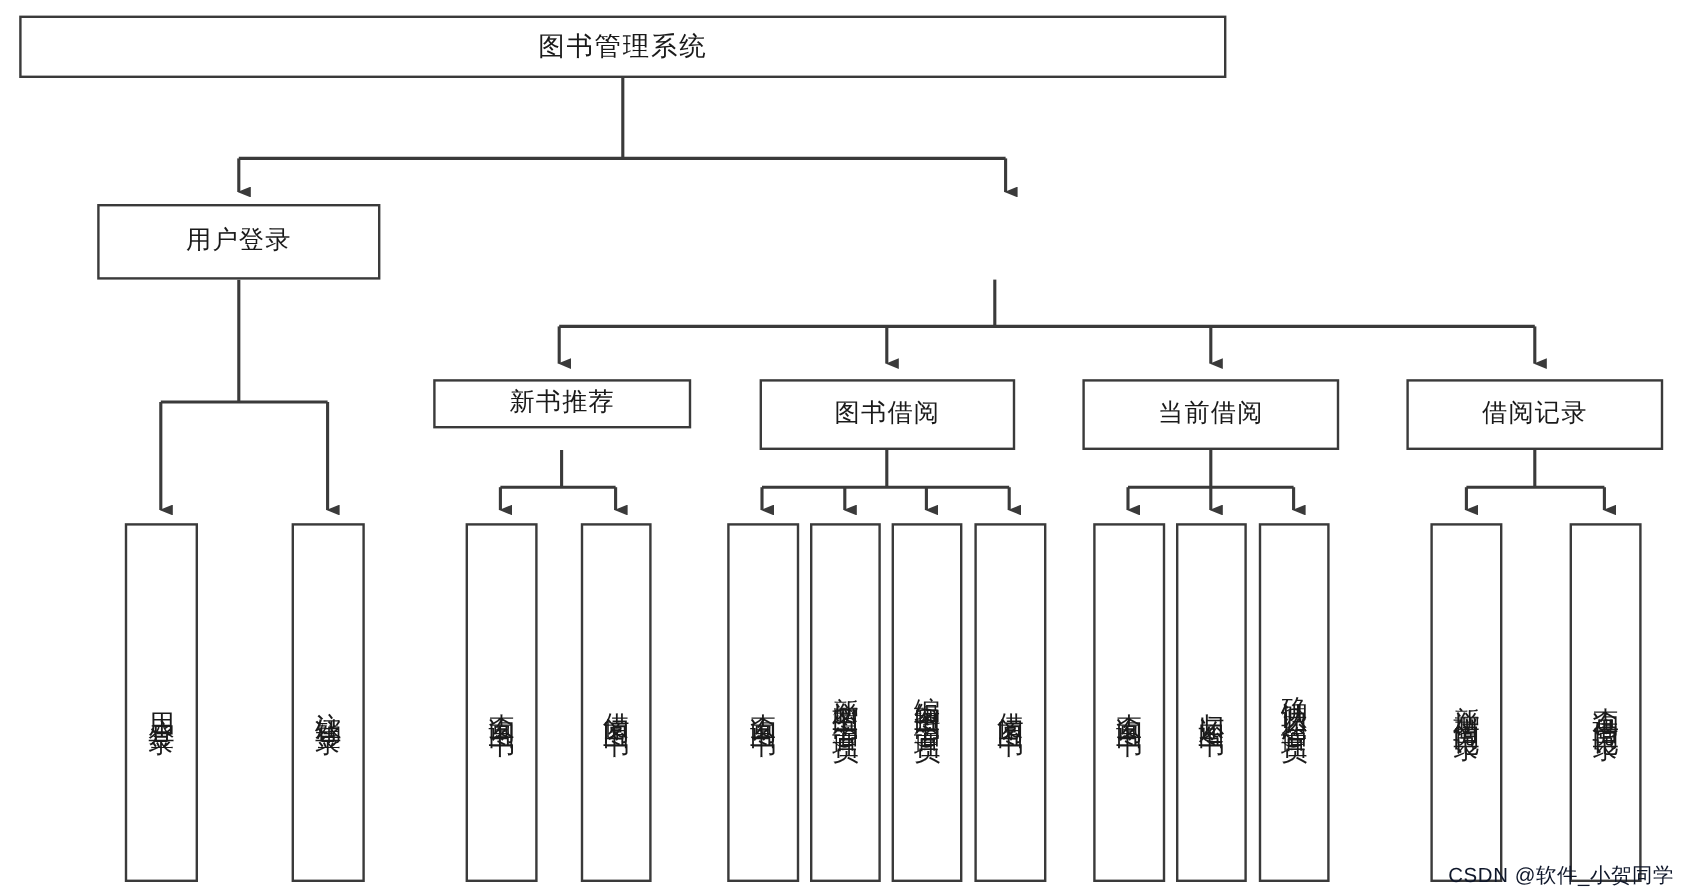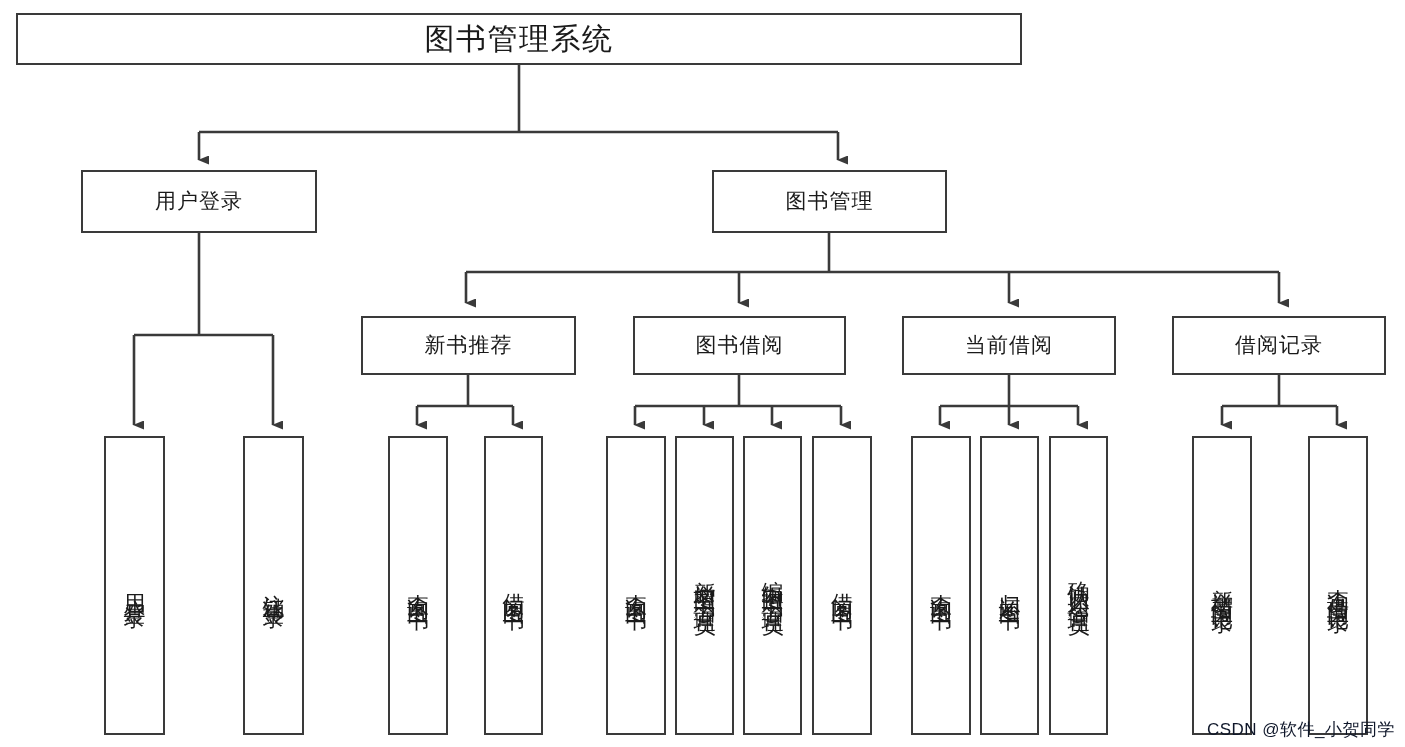--- a/index.html
+++ b/index.html
@@ -42,21 +42,21 @@
     text-align: center;
     line-height: 1.18;
     white-space: nowrap;
   }
   
   .node.horiz .lbl {
     font-size: 21px;
     letter-spacing: 1px;
   }
   .node.root .lbl {
-    font-size: 30px;
+    font-size: 22px;
     letter-spacing: 1.5px;
   }
   
   .node.vert {
     align-items: center;
     justify-content: center;
     padding: 4px 0;
   }
   .node.vert .lbl {
     writing-mode: vertical-rl;
@@ -132,25 +132,22 @@
     </g>
   </svg>
 
   <div class="node horiz root" style="left:16px; top:13px; width:1006px; height:52px;">
     <span class="lbl">图书管理系统</span>
   </div>
 
   <div class="node horiz" style="left:81px; top:170px; width:236px; height:63px;">
     <span class="lbl">用户登录</span>
   </div>
-  <div class="node horiz" style="left:712px; top:170px; width:235px; height:63px;">
-    <span class="lbl">图书管理</span>
-  </div>
-
-  <div class="node horiz" style="left:361px; top:316px; width:215px; height:59px;">
+
+  <div class="node horiz" style="left:361px; top:316px; width:215px; height:41px;">
     <span class="lbl">新书推荐</span>
   </div>
   <div class="node horiz" style="left:633px; top:316px; width:213px; height:59px;">
     <span class="lbl">图书借阅</span>
   </div>
   <div class="node horiz" style="left:902px; top:316px; width:214px; height:59px;">
     <span class="lbl">当前借阅</span>
   </div>
   <div class="node horiz" style="left:1172px; top:316px; width:214px; height:59px;align-items:center;">
     <span class="lbl">借阅记录</span>

